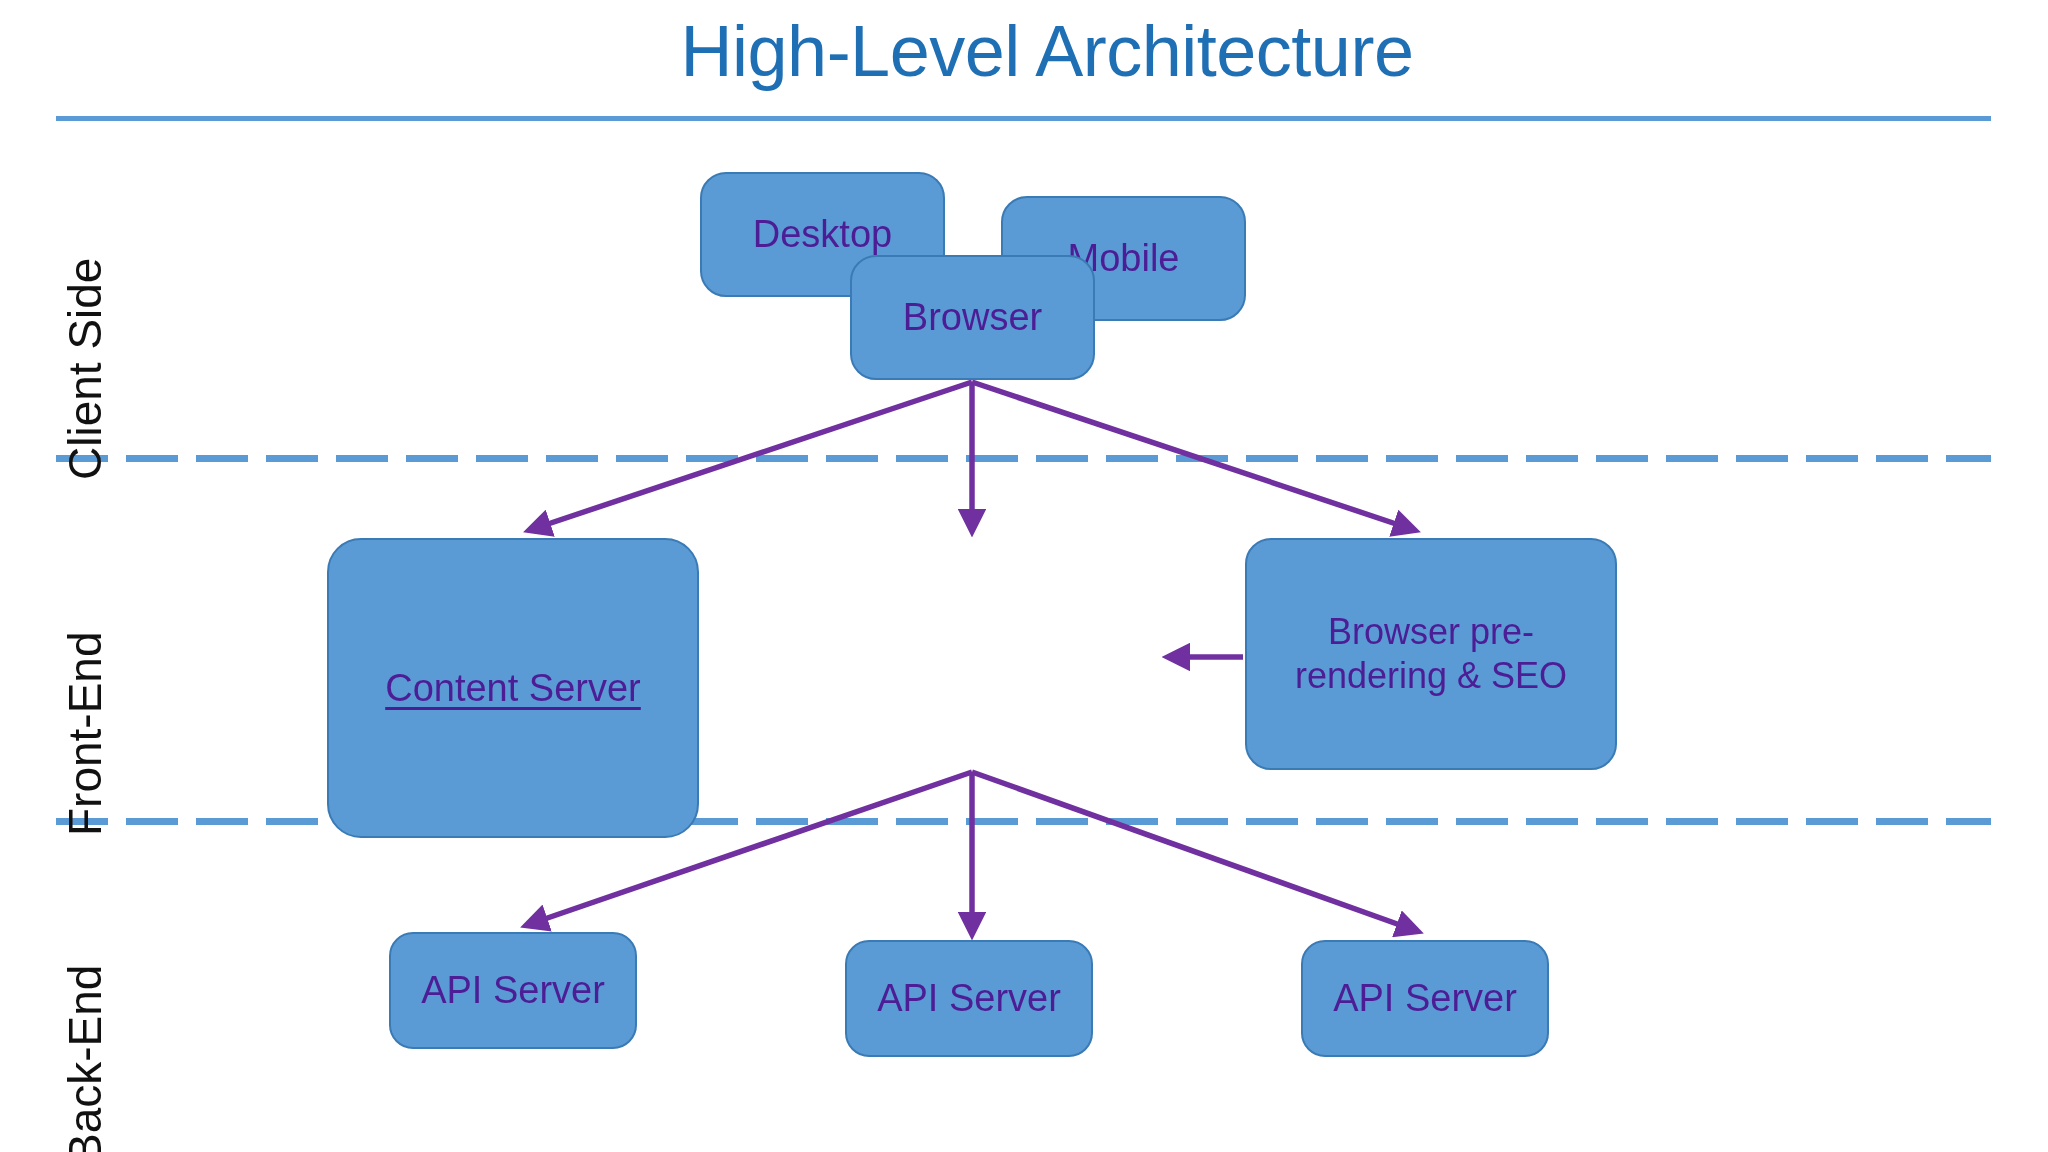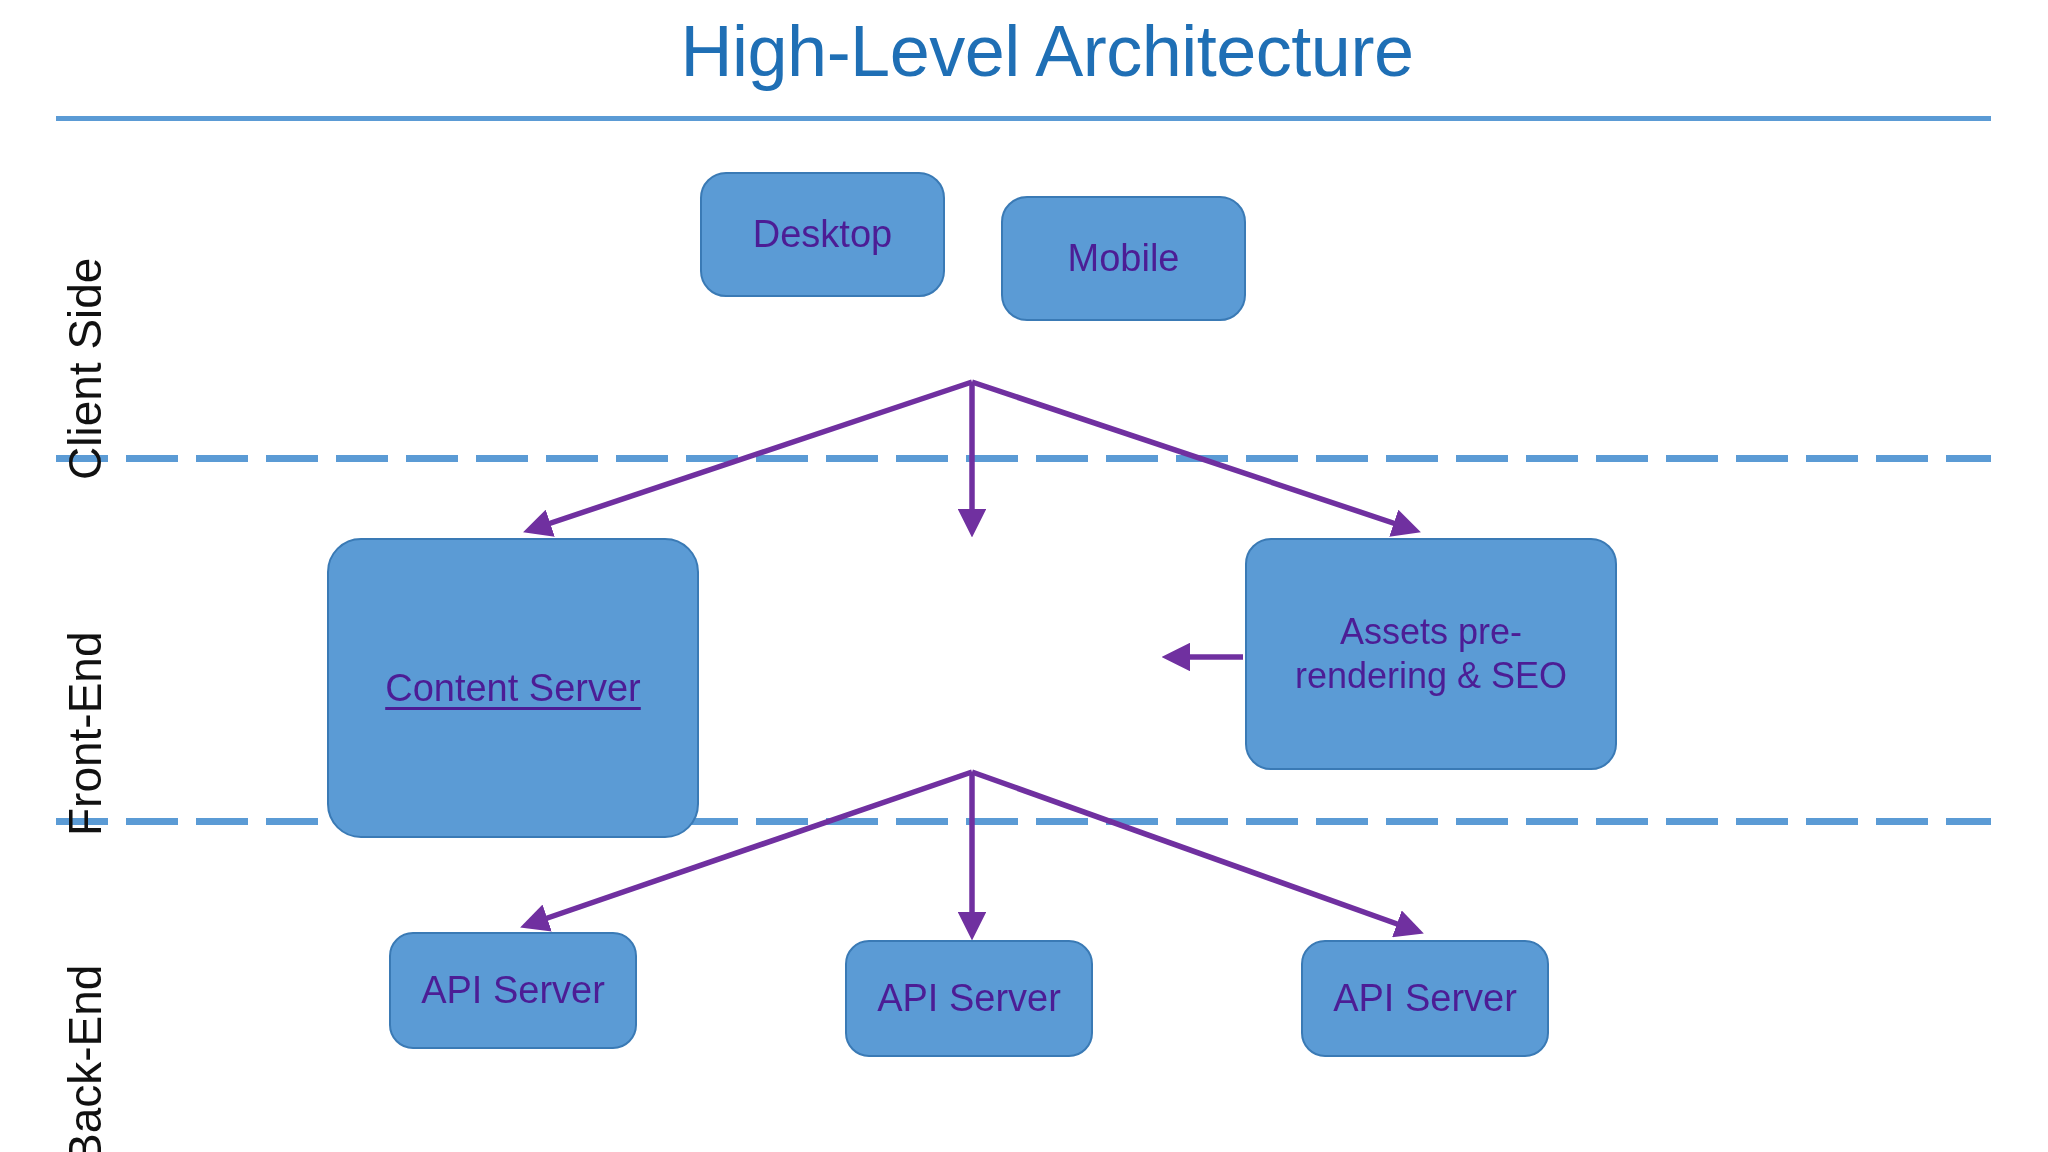--- a/index.html
+++ b/index.html
@@ -166,26 +166,29 @@
 
     <line x1="972" y1="772" x2="1414" y2="930" stroke="#7030A0" stroke-width="5.5" marker-end="url(#ah)"></line>
   </svg>
 
   <div class="node" id="node-desktop">
     <div class="plain">Desktop</div>
   </div>
   <div class="node" id="node-mobile">
     <div class="plain">Mobile</div>
   </div>
+  <div class="node" id="node-browser">
+    <div class="plain">Browser</div>
+  </div>
 
   <div class="node" id="node-content">
     <div class="ttl">Content Server</div>
   </div>
   <div class="node" id="node-nodejs">
-    <div class="sub">Assets pre-</div>
+    <div class="sub">Browser pre-</div>
     <div class="sub">rendering &amp; SEO</div>
   </div>
 
   <div class="node" id="node-api-1">
     <div class="plain">API Server</div>
   </div>
   <div class="node" id="node-api-2">
     <div class="plain">API Server</div>
   </div>
   <div class="node" id="node-api-3">

